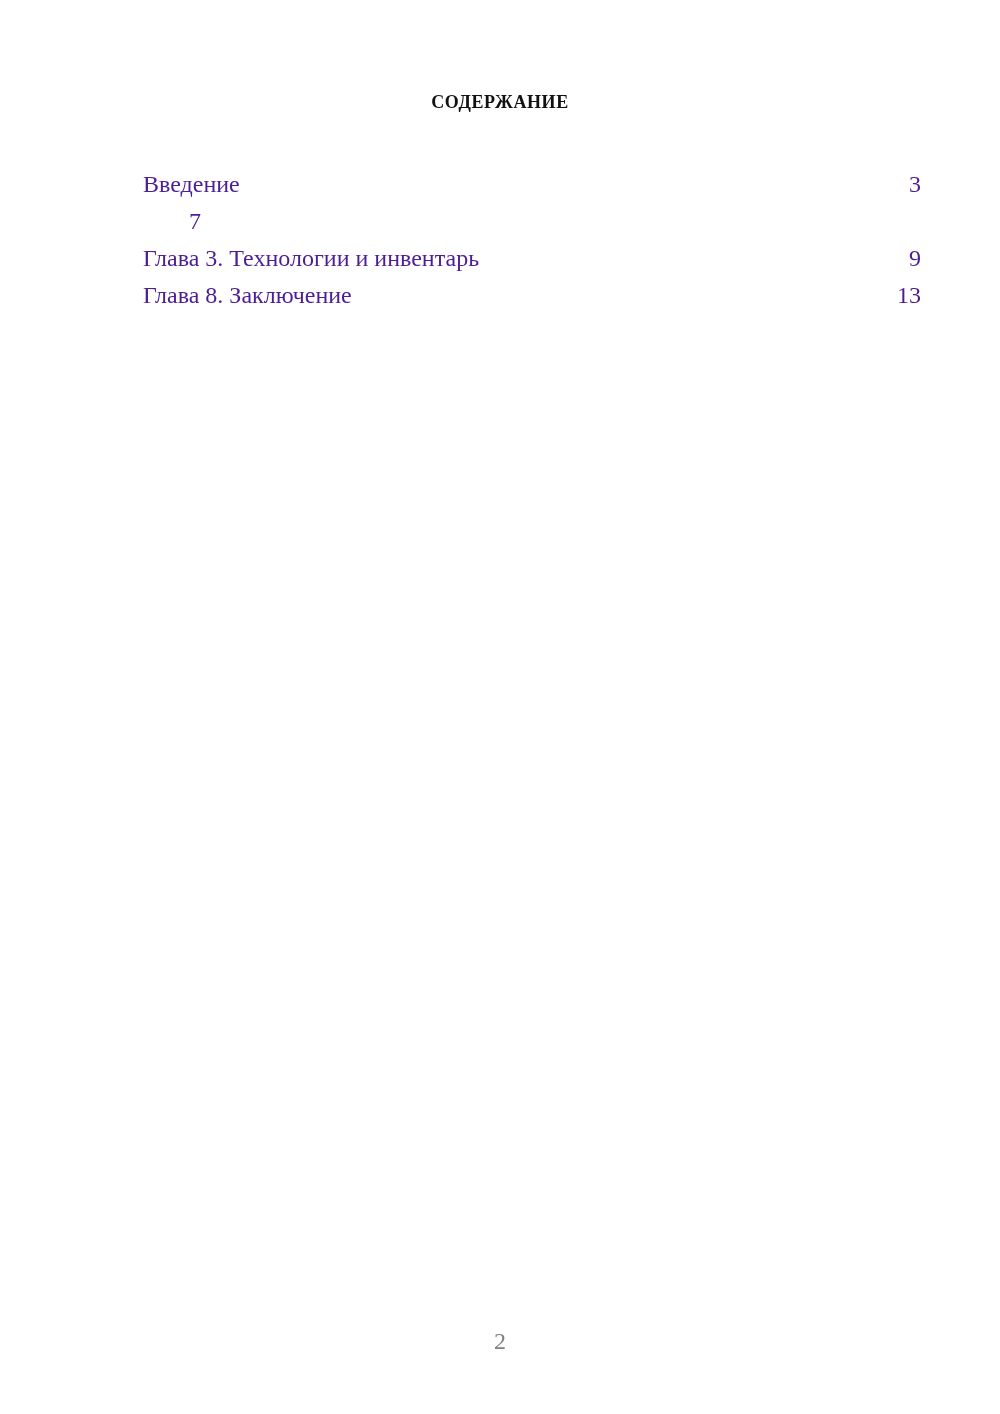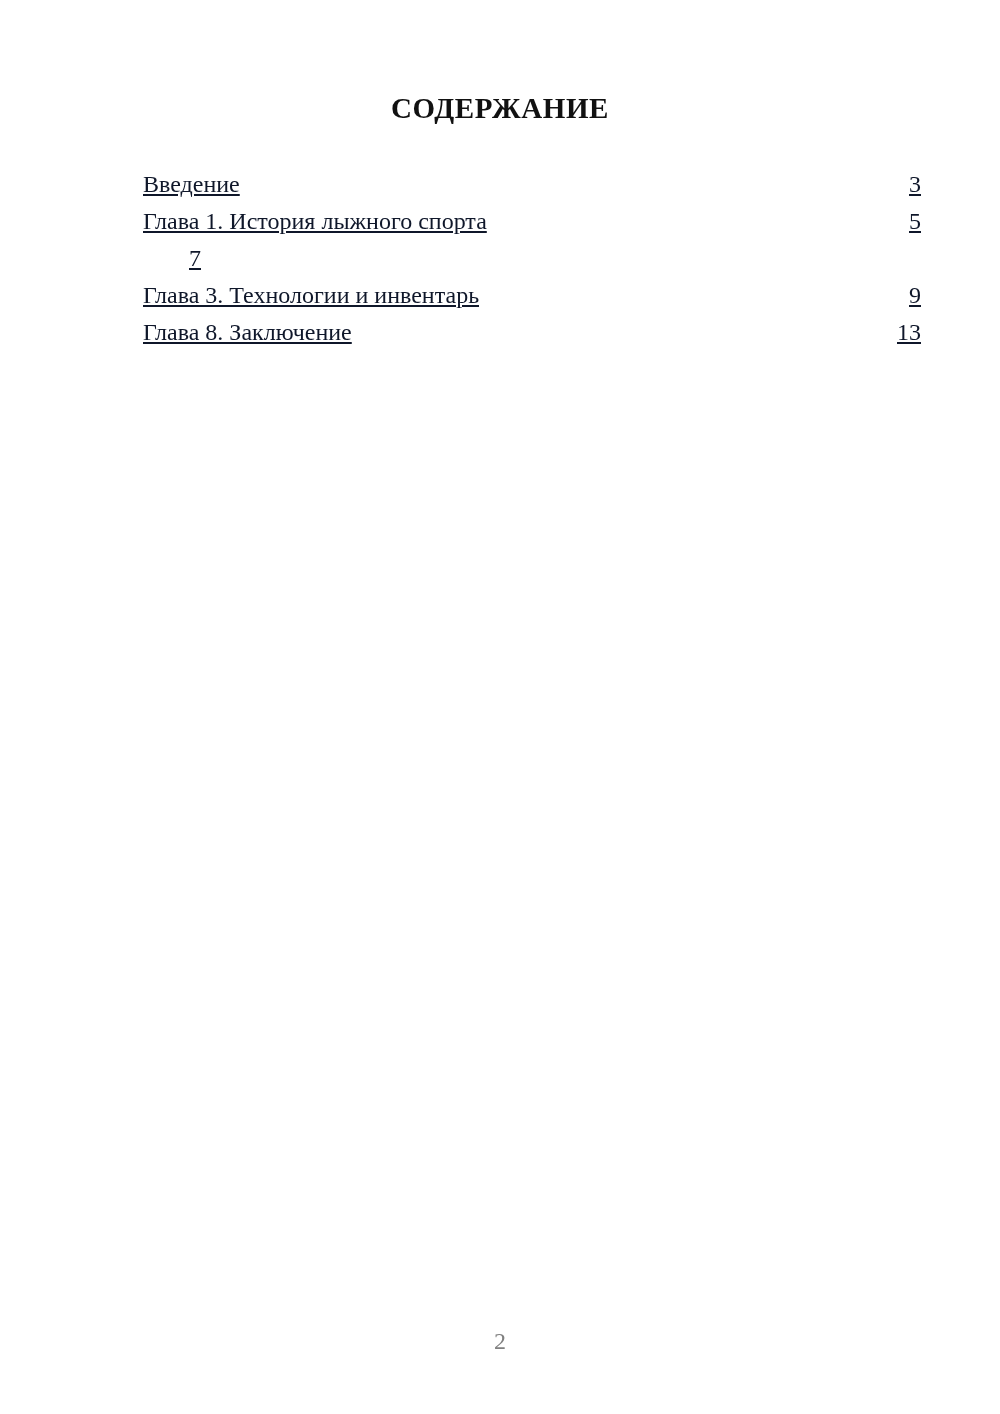--- a/index.html
+++ b/index.html
@@ -20,43 +20,42 @@
     color: #111111;
     overflow: hidden;
   }
 
   .doc-title {
     position: absolute;
     top: 92px;
     left: 0;
     width: 1000px;
     text-align: center;
-    font-size: 29px;
+    font-size: 18px;
     font-weight: bold;
     letter-spacing: 0.6px;
     color: #111111;
   }
 
   .toc {
     position: absolute;
     top: 166px;
     left: 143px;
     width: 778px;
   }
 
   .toc-entry {
     display: flex;
     align-items: baseline;
     justify-content: space-between;
     height: 37px;
     line-height: 37px;
     font-size: 24px;
-    color: #0f172a;
+    color: #4c1d95;
     white-space: nowrap;
-    text-decoration: underline;
   }
 
   .toc-entry-label {
     flex: 0 1 auto;
     overflow: hidden;
     text-overflow: ellipsis;
   }
 
   .toc-entry-page {
     flex: 0 0 auto;
@@ -82,24 +81,20 @@
 
   <div class="doc-title">СОДЕРЖАНИЕ</div>
 
   <div class="toc">
 
   <div class="toc-entry">
         <span class="toc-entry-label">Введение</span>
         <span class="toc-entry-page">3</span>
       </div>
       <div class="toc-entry">
-        <span class="toc-entry-label">Глава 1. История лыжного спорта</span>
-        <span class="toc-entry-page">5</span>
-      </div>
-      <div class="toc-entry">
         <span class="toc-entry-page">7</span>
       </div>
       <div class="toc-entry">
         <span class="toc-entry-label">Глава 3. Технологии и инвентарь</span>
         <span class="toc-entry-page">9</span>
       </div>
       <div class="toc-entry">
         <span class="toc-entry-label">Глава 8. Заключение</span>
         <span class="toc-entry-page">13</span>
       </div>

